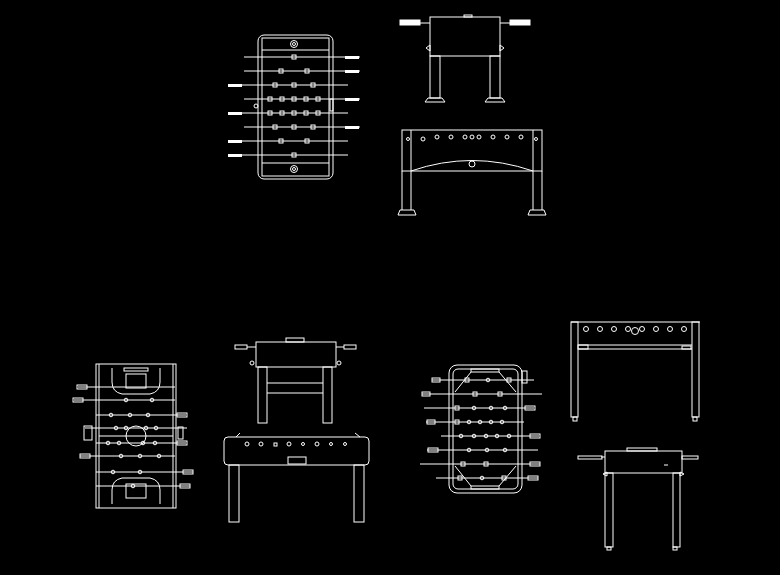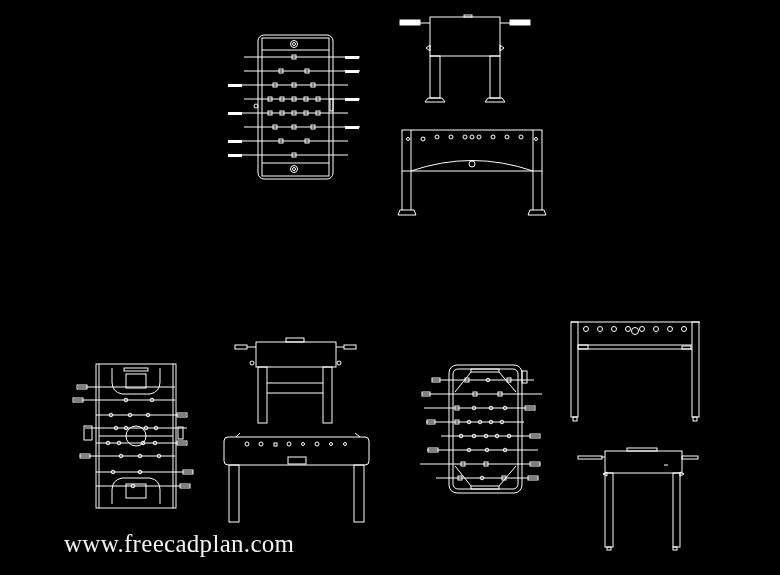--- a/index.html
+++ b/index.html
@@ -299,14 +299,13 @@
     <rect x="682" y="456" width="16" height="3"></rect>
     <line x1="601" y1="457" x2="605" y2="457"></line>
     <path d="M603 474 l4 -2 v4 z"></path>
     <path d="M684 474 l-4 -2 v4 z"></path>
     <rect x="607" y="547" width="4" height="3"></rect>
     <rect x="673" y="547" width="4" height="3"></rect>
     <line x1="664" y1="465" x2="668" y2="465"></line>
   </g>
 </svg>
 
-<div class="watermark">www.freecadplan.com</div>
 </div>
 
 </body></html>

